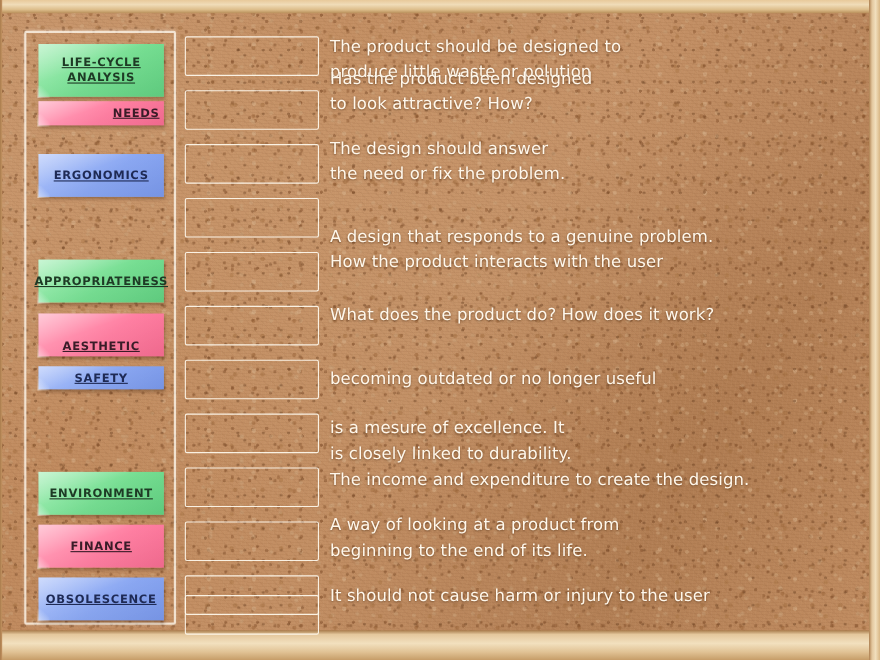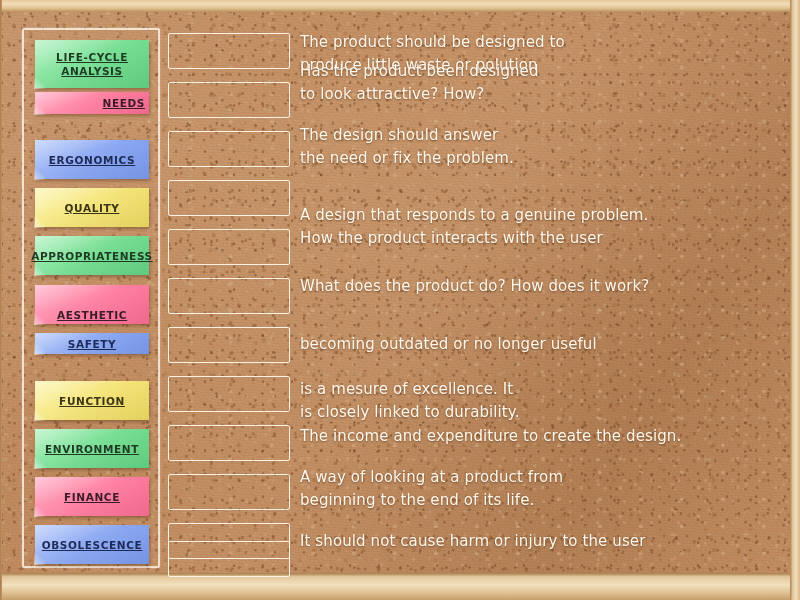--- a/index.html
+++ b/index.html
@@ -184,39 +184,31 @@
 ANALYSIS</span>
       </div>
       <div class="note c-pink" style="top: 62px; height: 22px; justify-content: flex-end;">
         <span class="sheen"></span>
         <span class="txt" style="white-space: pre-line;">NEEDS</span>
       </div>
       <div class="note c-blue" style="top: 110px; height: 39px;">
         <span class="sheen"></span>
         <span class="txt" style="white-space: pre-line;">ERGONOMICS</span>
       </div>
-      <div class="note c-yellow" style="top: 158px; height: 39px;">
-        <span class="sheen"></span>
-        <span class="txt" style="white-space: pre-line;">QUALITY</span>
-      </div>
       <div class="note c-green" style="top: 206px; height: 39px;">
         <span class="sheen"></span>
         <span class="txt" style="white-space: pre-line;">APPROPRIATENESS</span>
       </div>
       <div class="note c-pink" style="top: 255px; height: 39px;">
         <span class="sheen"></span>
         <span class="txt" style="white-space: pre-line; margin-top: 20px;">AESTHETIC</span>
       </div>
       <div class="note c-blue" style="top: 303px; height: 21px;">
         <span class="sheen"></span>
         <span class="txt" style="white-space: pre-line;">SAFETY</span>
-      </div>
-      <div class="note c-yellow" style="top: 351px; height: 39px;">
-        <span class="sheen"></span>
-        <span class="txt" style="white-space: pre-line;">FUNCTION</span>
       </div>
       <div class="note c-green" style="top: 399px; height: 39px;">
         <span class="sheen"></span>
         <span class="txt" style="white-space: pre-line;">ENVIRONMENT</span>
       </div>
       <div class="note c-pink" style="top: 447px; height: 39px;">
         <span class="sheen"></span>
         <span class="txt" style="white-space: pre-line; text-align: center;">FINANCE</span>
       </div>
       <div class="note c-blue" style="top: 495px; height: 39px;">

